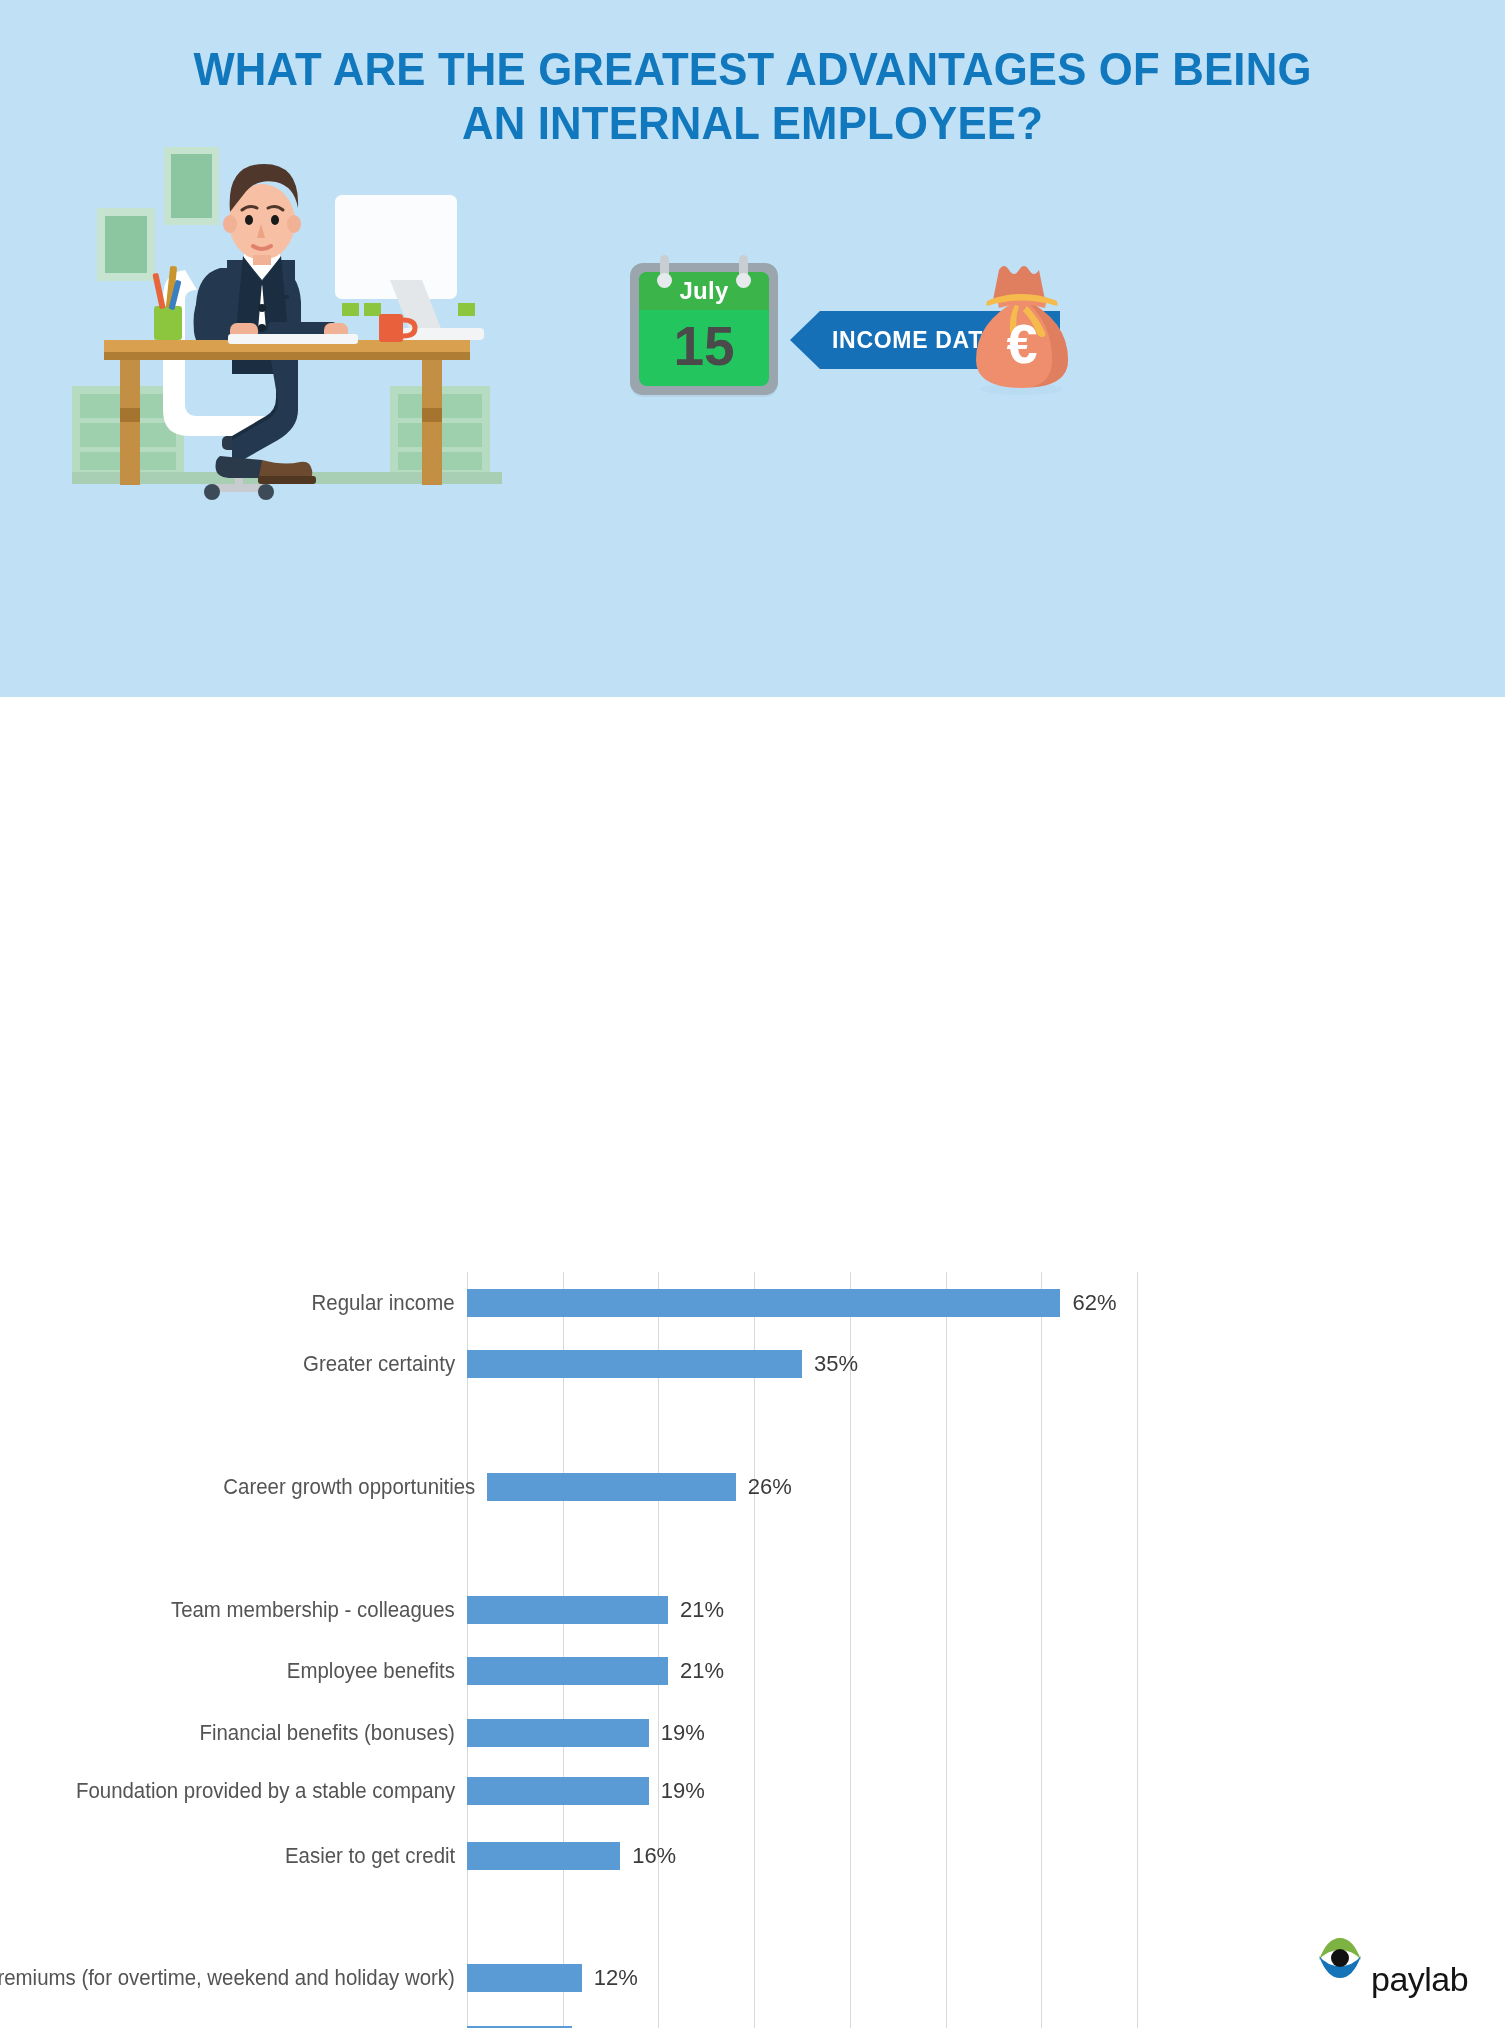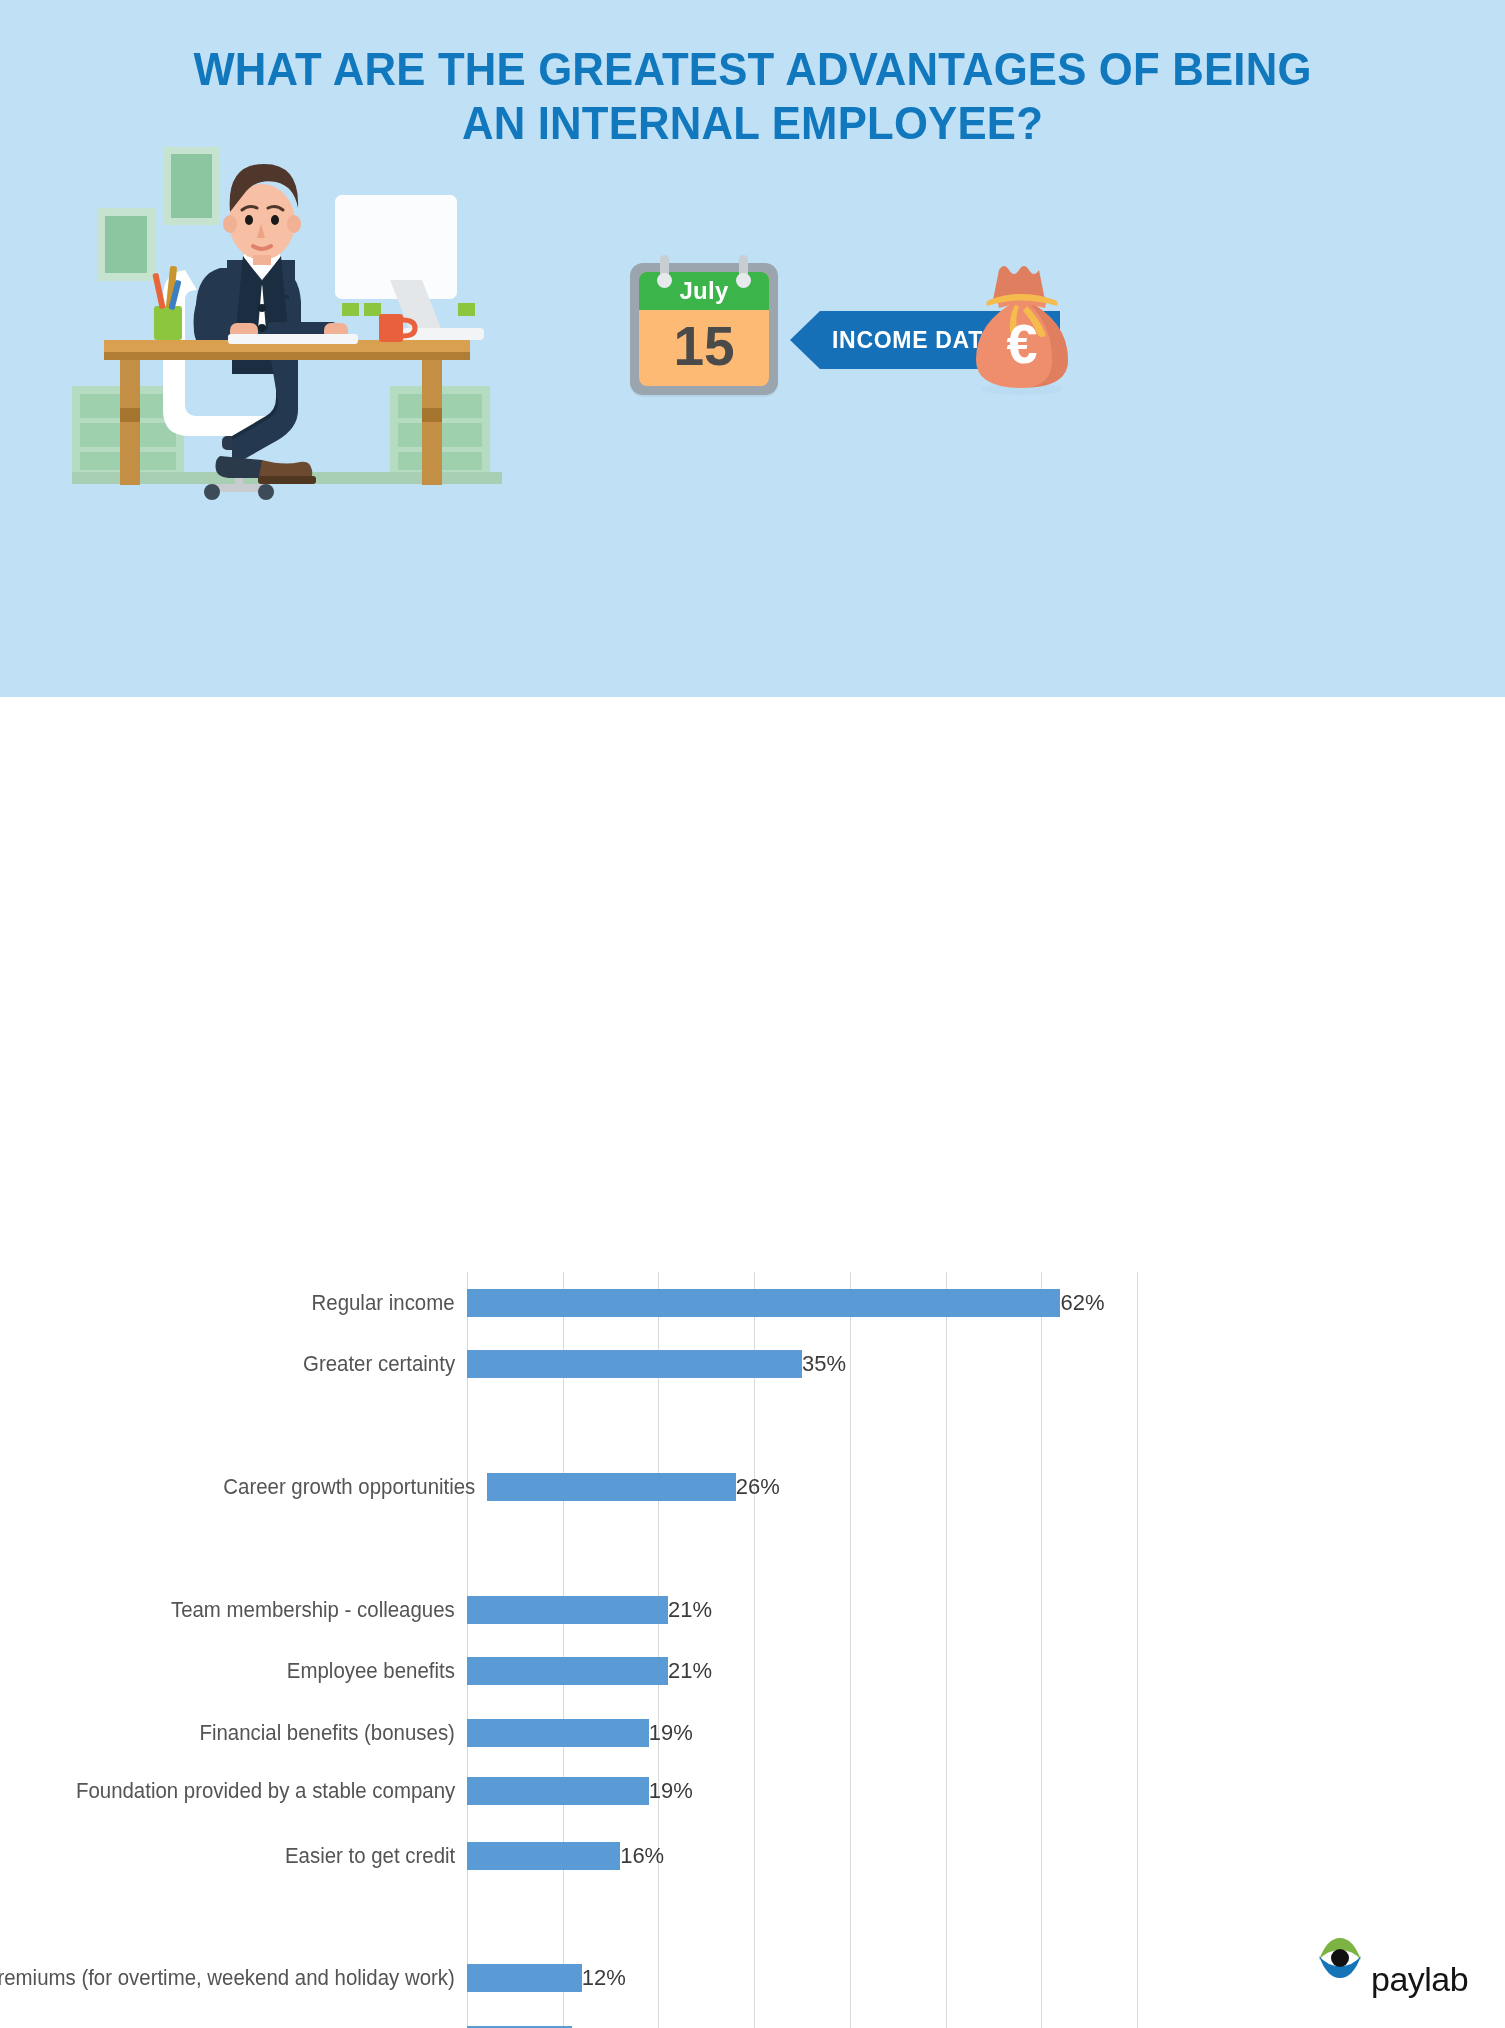--- a/index.html
+++ b/index.html
@@ -34,21 +34,21 @@
 
   
   #calendar { position:absolute; left:630px; top:255px; width:148px; height:140px; }
   #cal-body {
     position:absolute; left:0; top:8px; width:148px; height:132px;
     background:#9aa5ad; border-radius:13px;
     box-shadow:0 2px 0 rgba(0,0,0,0.05);
   }
   #cal-inner {
     position:absolute; left:9px; top:9px; width:130px; height:114px;
-    background:#fdba74; border-radius:8px; overflow:hidden;
+    background:#22c55e; border-radius:8px; overflow:hidden;
   }
   #cal-month {
     height:38px; background:#3bb44a; color:#ffffff;
     font-size:24px; font-weight:bold; text-align:center; line-height:38px;
     letter-spacing:0.3px;
   }
   #cal-day {
     height:76px; color:#4a4a4a; font-size:55px; font-weight:bold;
     text-align:center; line-height:72px;
   }
@@ -93,21 +93,21 @@
     line-height:58px; white-space:nowrap;
     color:#545454; font-size:21.5px;
     transform:scaleX(0.95); transform-origin:right center;
   }
   .bar {
     position:absolute; left:0; top:15px; height:28px;
     background:#5b9bd5;
   }
   .bar-value {
     position:absolute; top:0; height:58px; line-height:58px;
-    color:#3b3b3b; font-size:22px; white-space:nowrap; padding-left:0;
+    color:#3b3b3b; font-size:22px; white-space:nowrap; padding-left:12px;
   }
 
   
   #paylab-logo { position:absolute; left:1315px; top:1934px; width:150px; height:50px; }
   #logo-text {
     position:absolute; left:56px; top:2px; font-size:34px;
     color:#141414; font-weight:normal; letter-spacing:-0.5px;margin-top:24px;
   }
 </style>
 </head>

